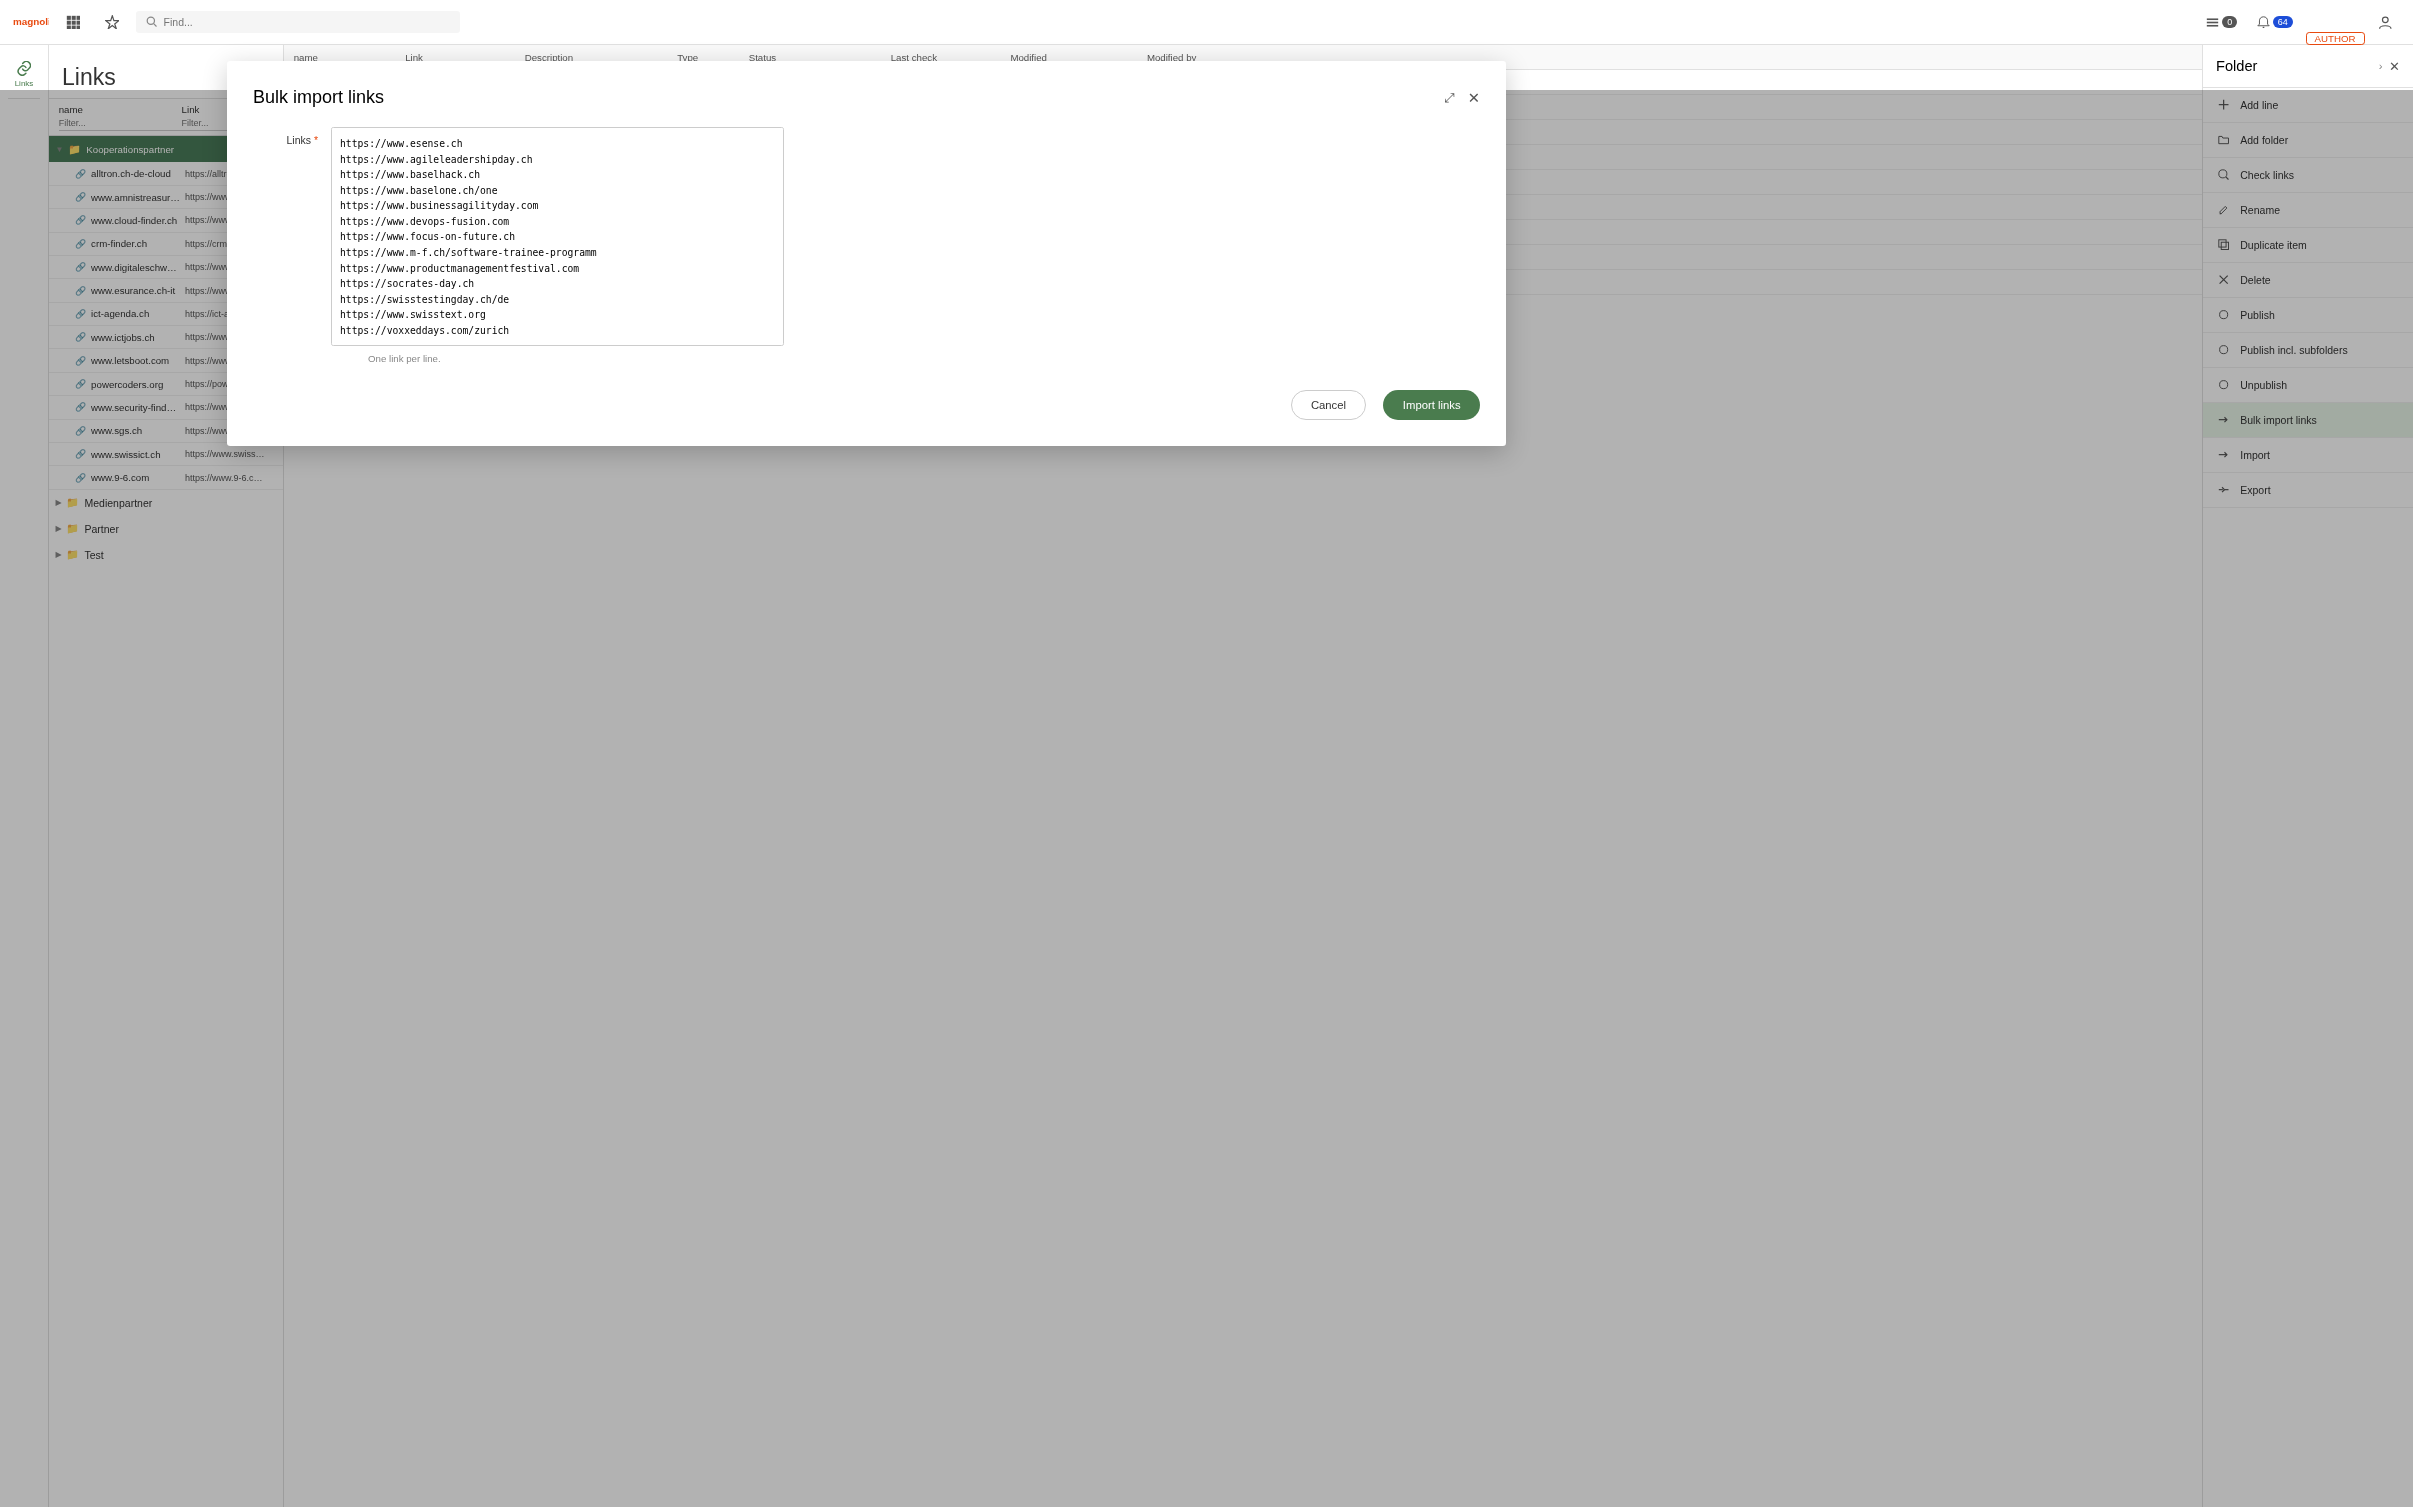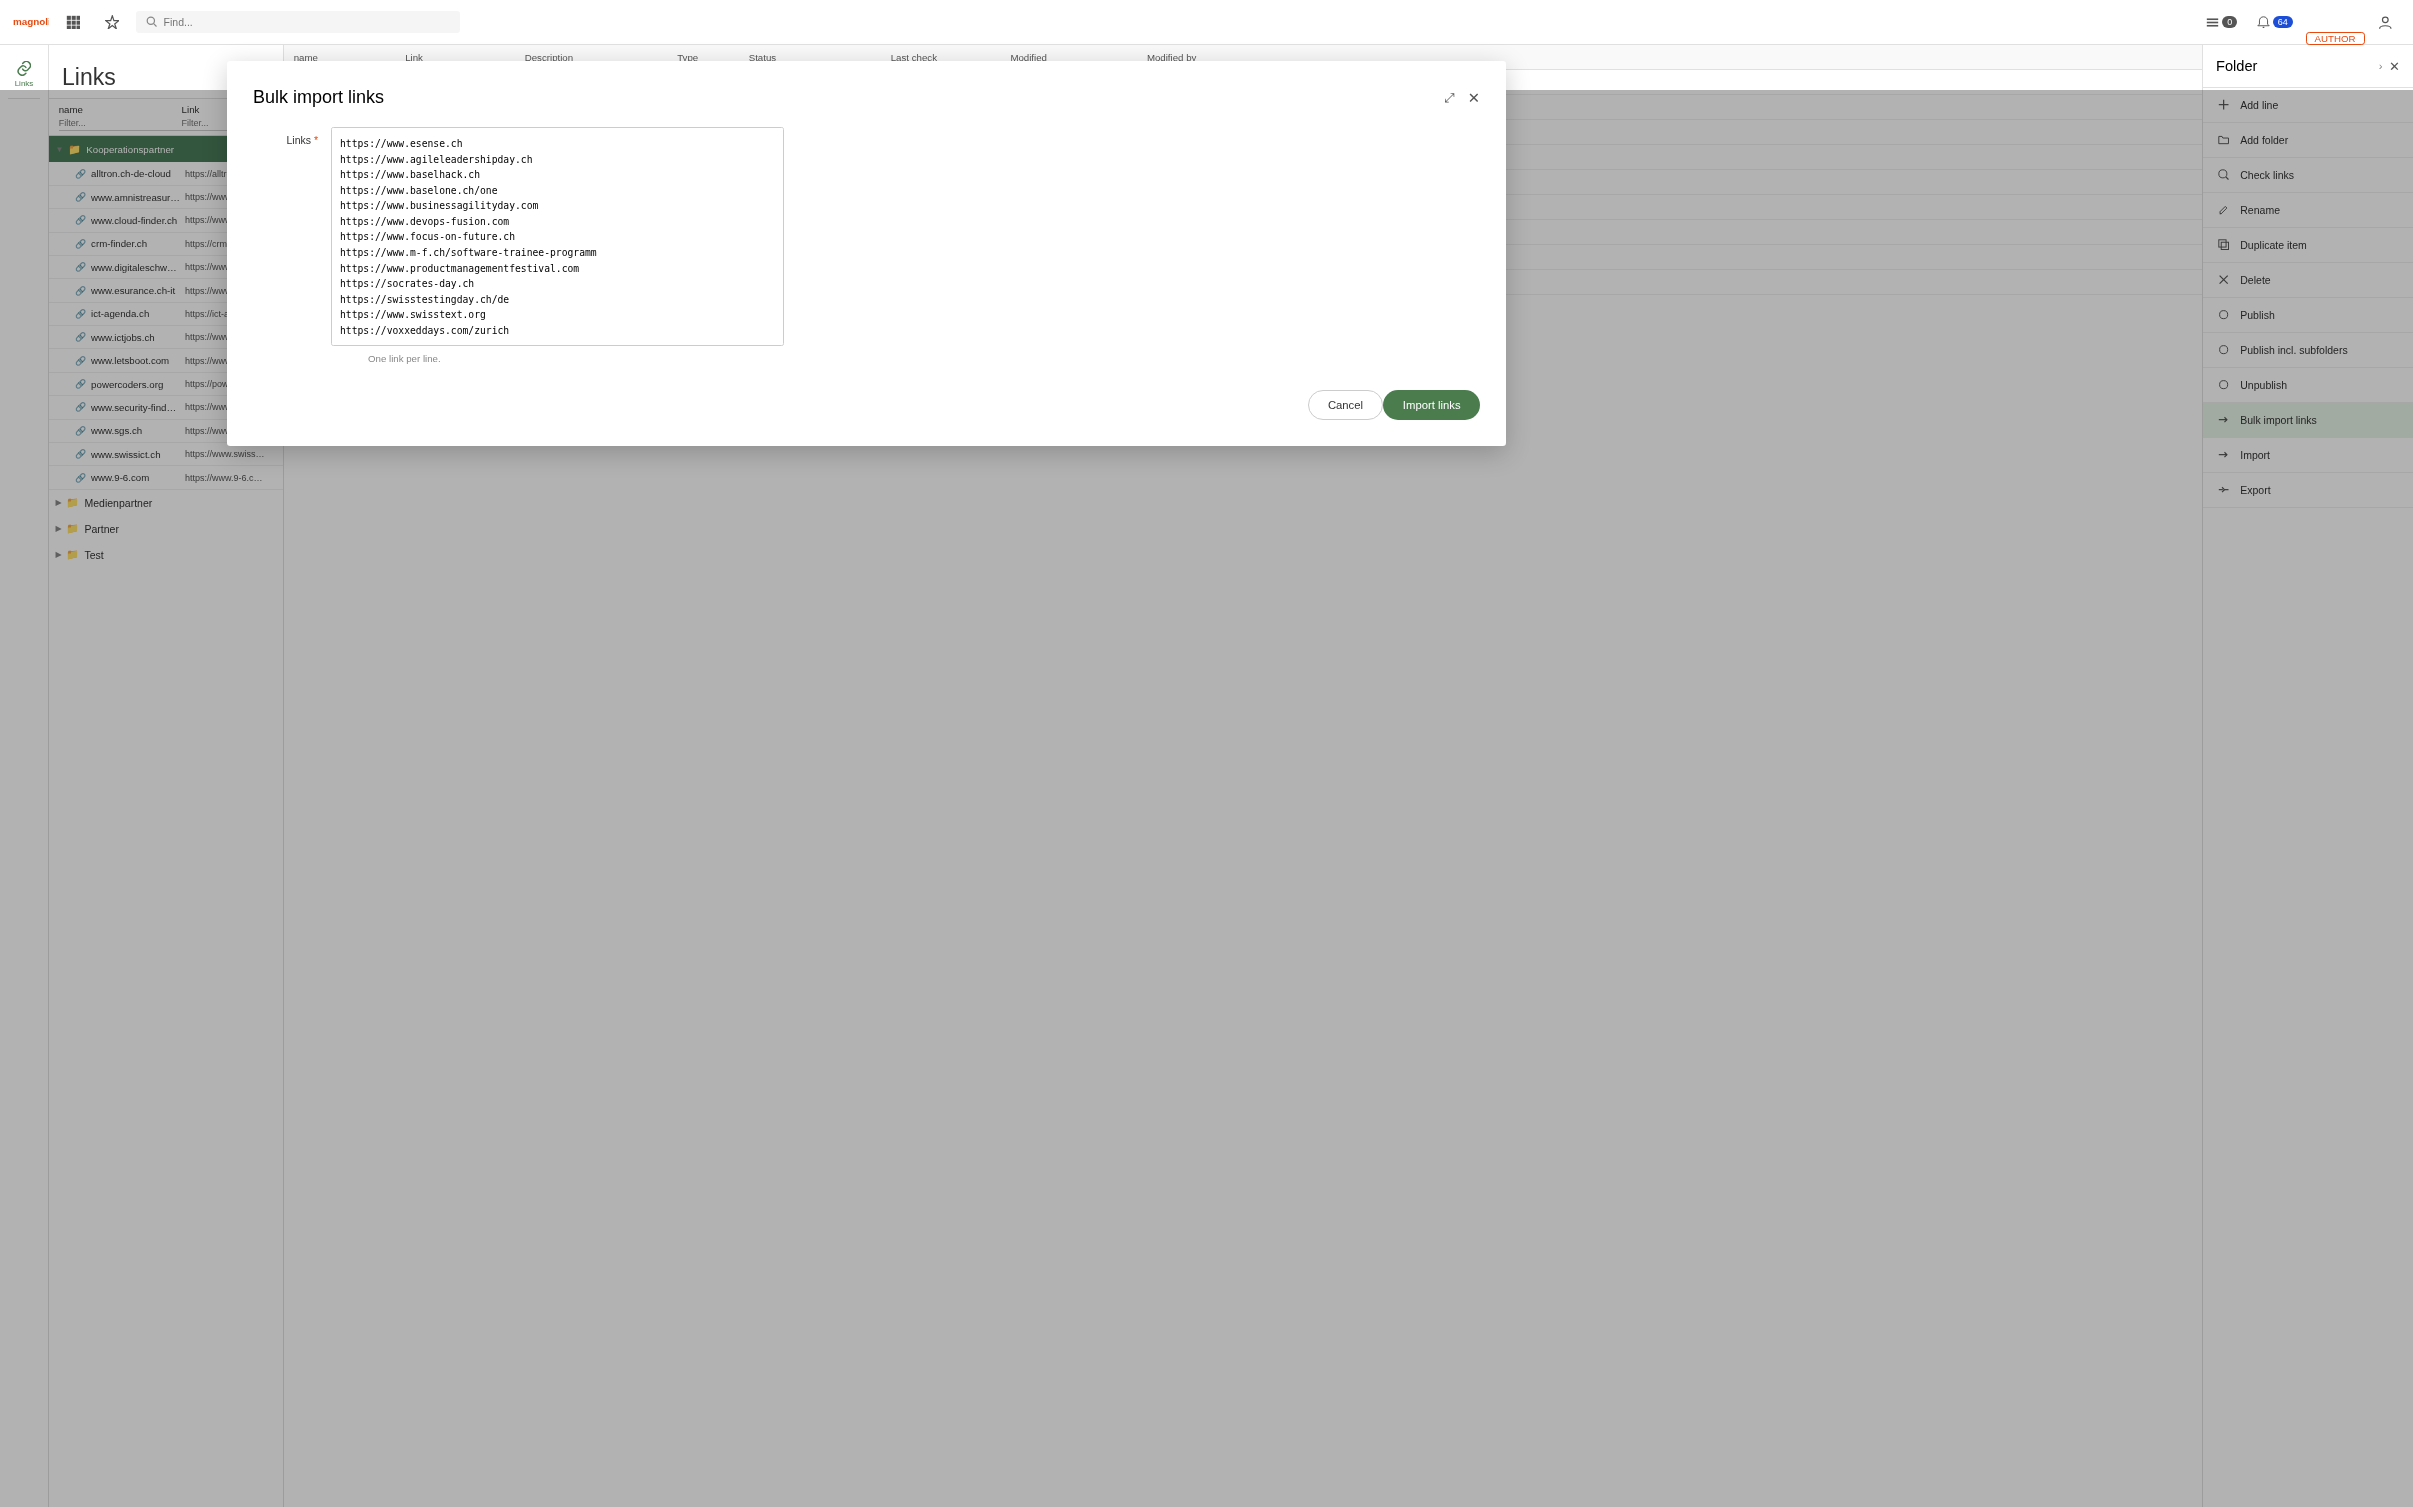--- a/index.html
+++ b/index.html
@@ -106,21 +106,21 @@
     .modal-expand { cursor: pointer; font-size: 13px; color: #555; margin-right: 6.5px; }
     .form-row { display: flex; gap: 13px; margin-bottom: 6.5px; }
     .form-label { width: 65px; text-align: right; padding-top: 6.5px; font-size: 10.5px; color: #333; }
     .required { color: #e8490f; }
     .links-textarea {
       width: 453px; height: 219px; border: 0.8px solid #ccc; border-radius: 2.4px;
       padding: 8px; font-size: 9.7px; font-family: monospace; resize: none;
       line-height: 1.6;
     }
     .hint-text { font-size: 9.7px; color: #888; margin-top: 4.9px; margin-left: 115px; }
-    .modal-actions { display: flex; justify-content: flex-end; gap: 0; margin-top: 26px; }
+    .modal-actions { display: flex; justify-content: flex-end; gap: 17px; margin-top: 26px; }
     .btn-cancel {
       padding: 8px 19.4px; border: 0.8px solid #ccc; border-radius: 19.4px;
       background: #fff; cursor: pointer; font-size: 11.3px; color: #333;
     }
     .btn-import {
       padding: 8px 19.4px; border: none; border-radius: 19.4px;
       background: #4a7c4e; color: #fff; cursor: pointer; font-size: 11.3px; font-weight: 500;
     }
 
     

